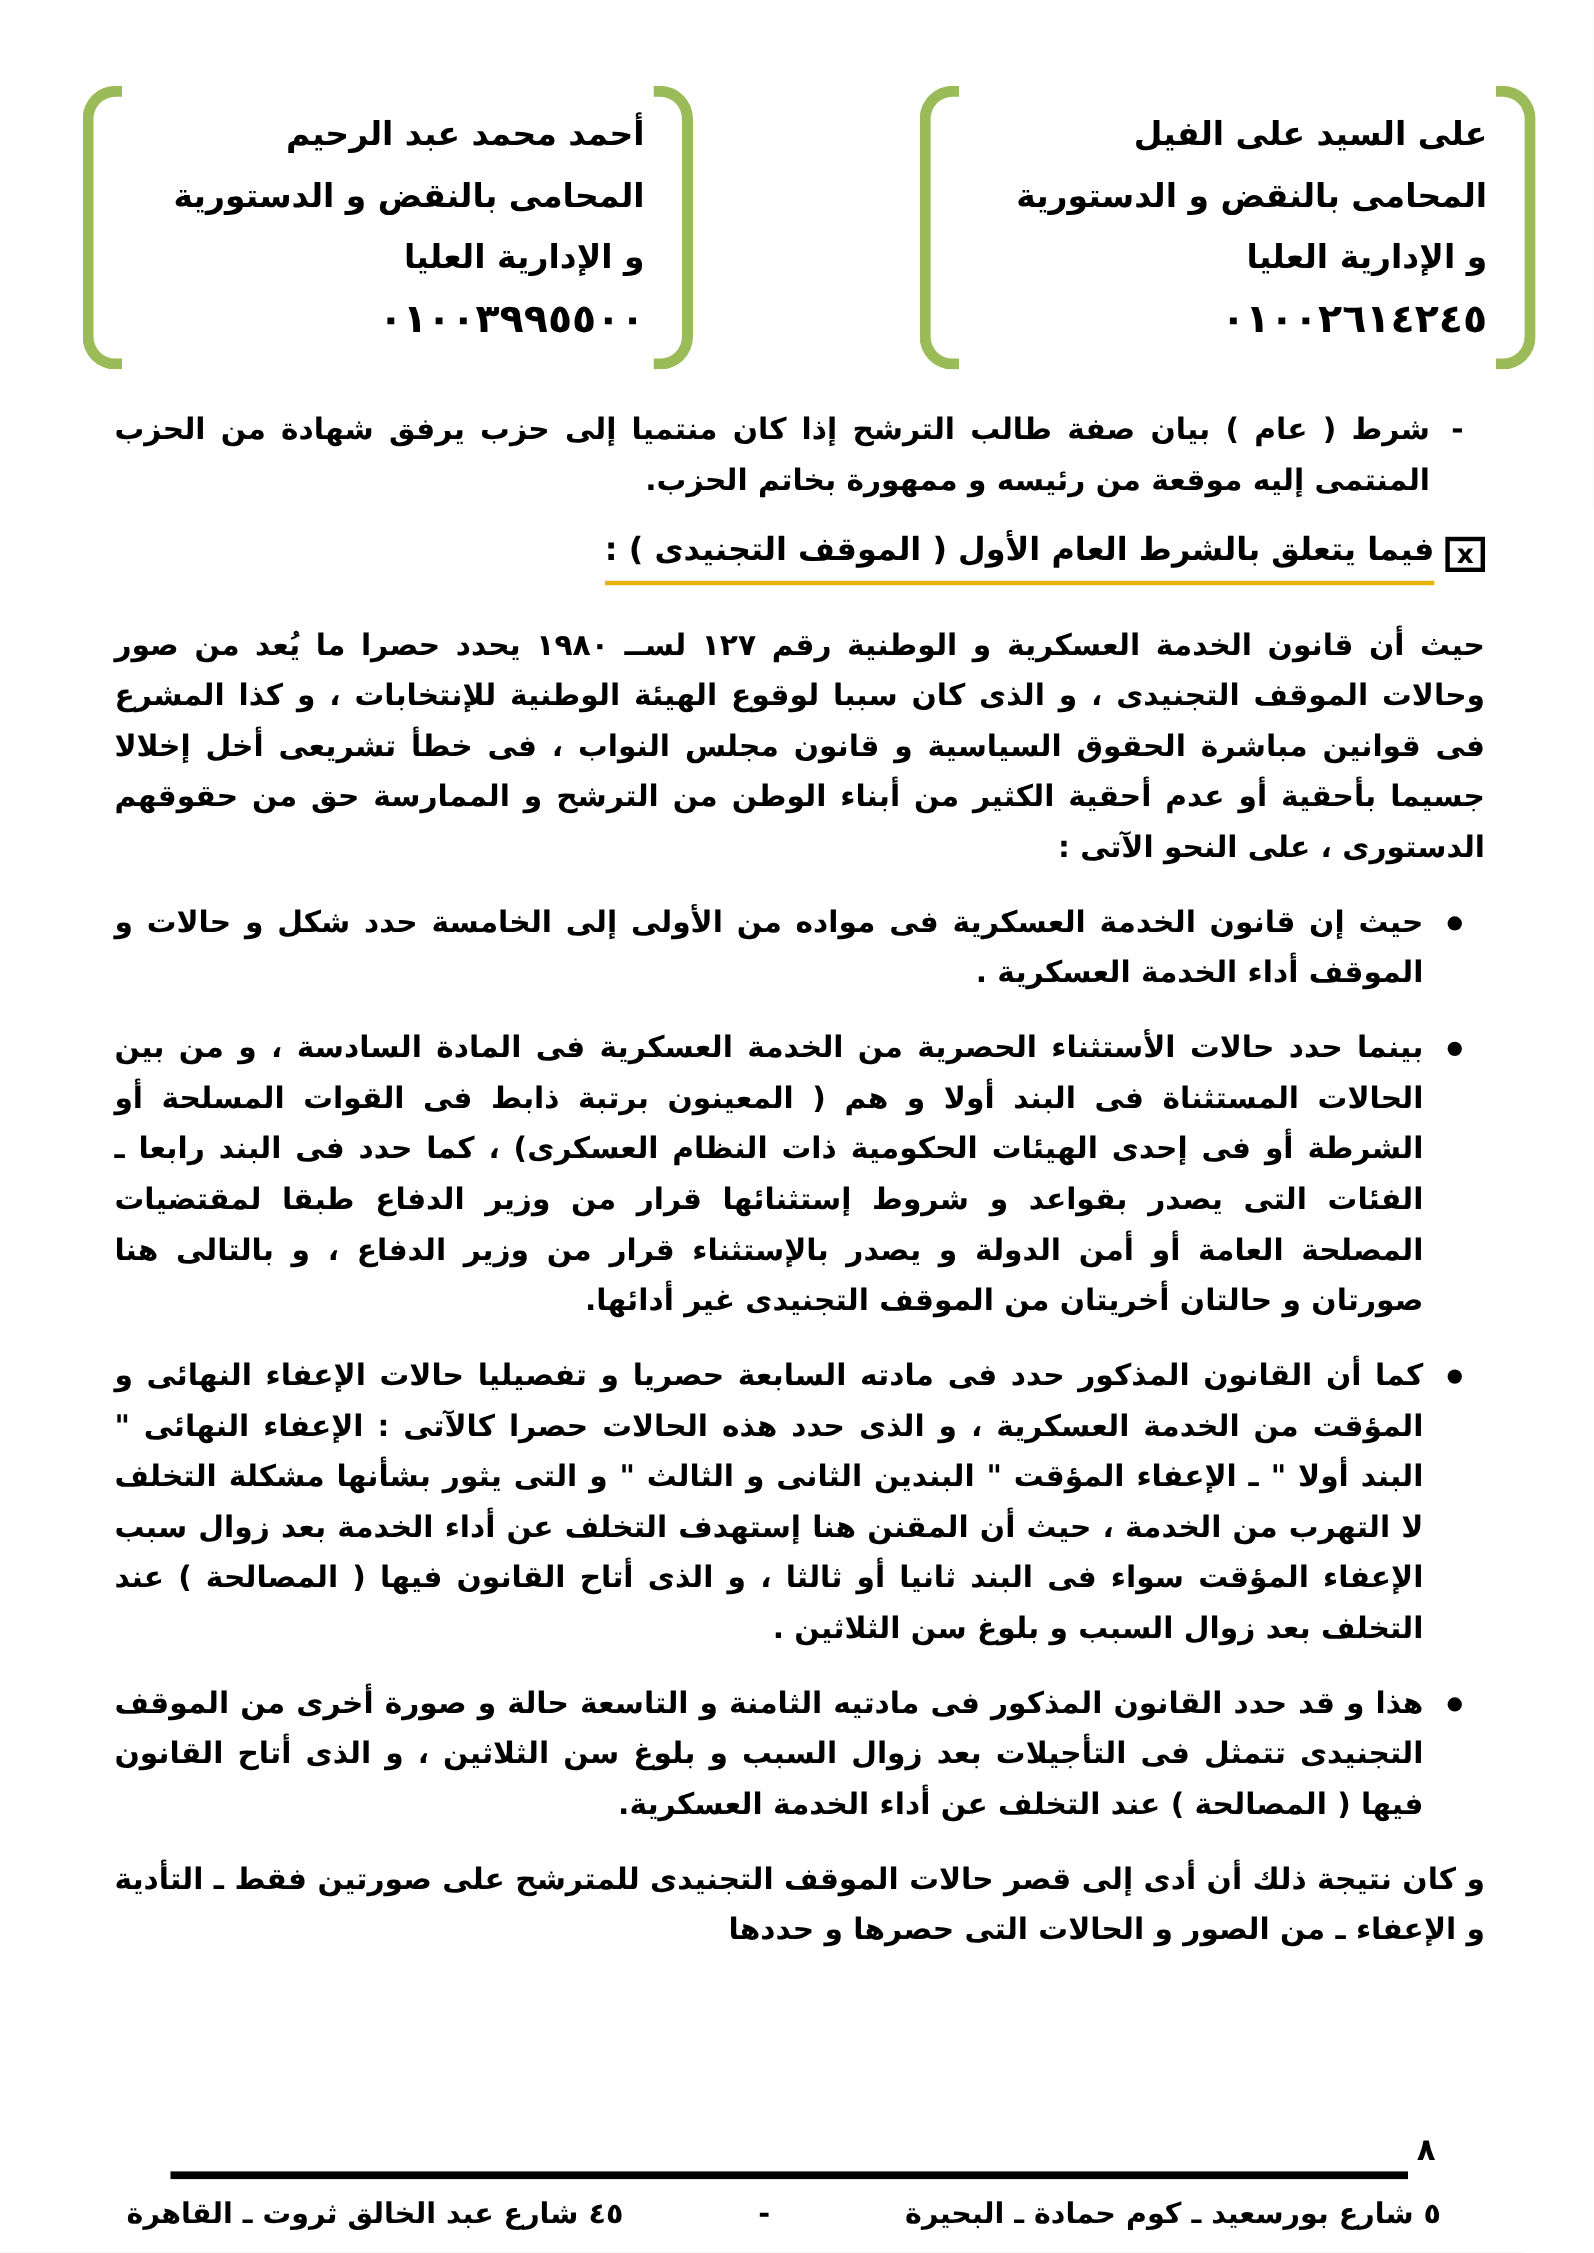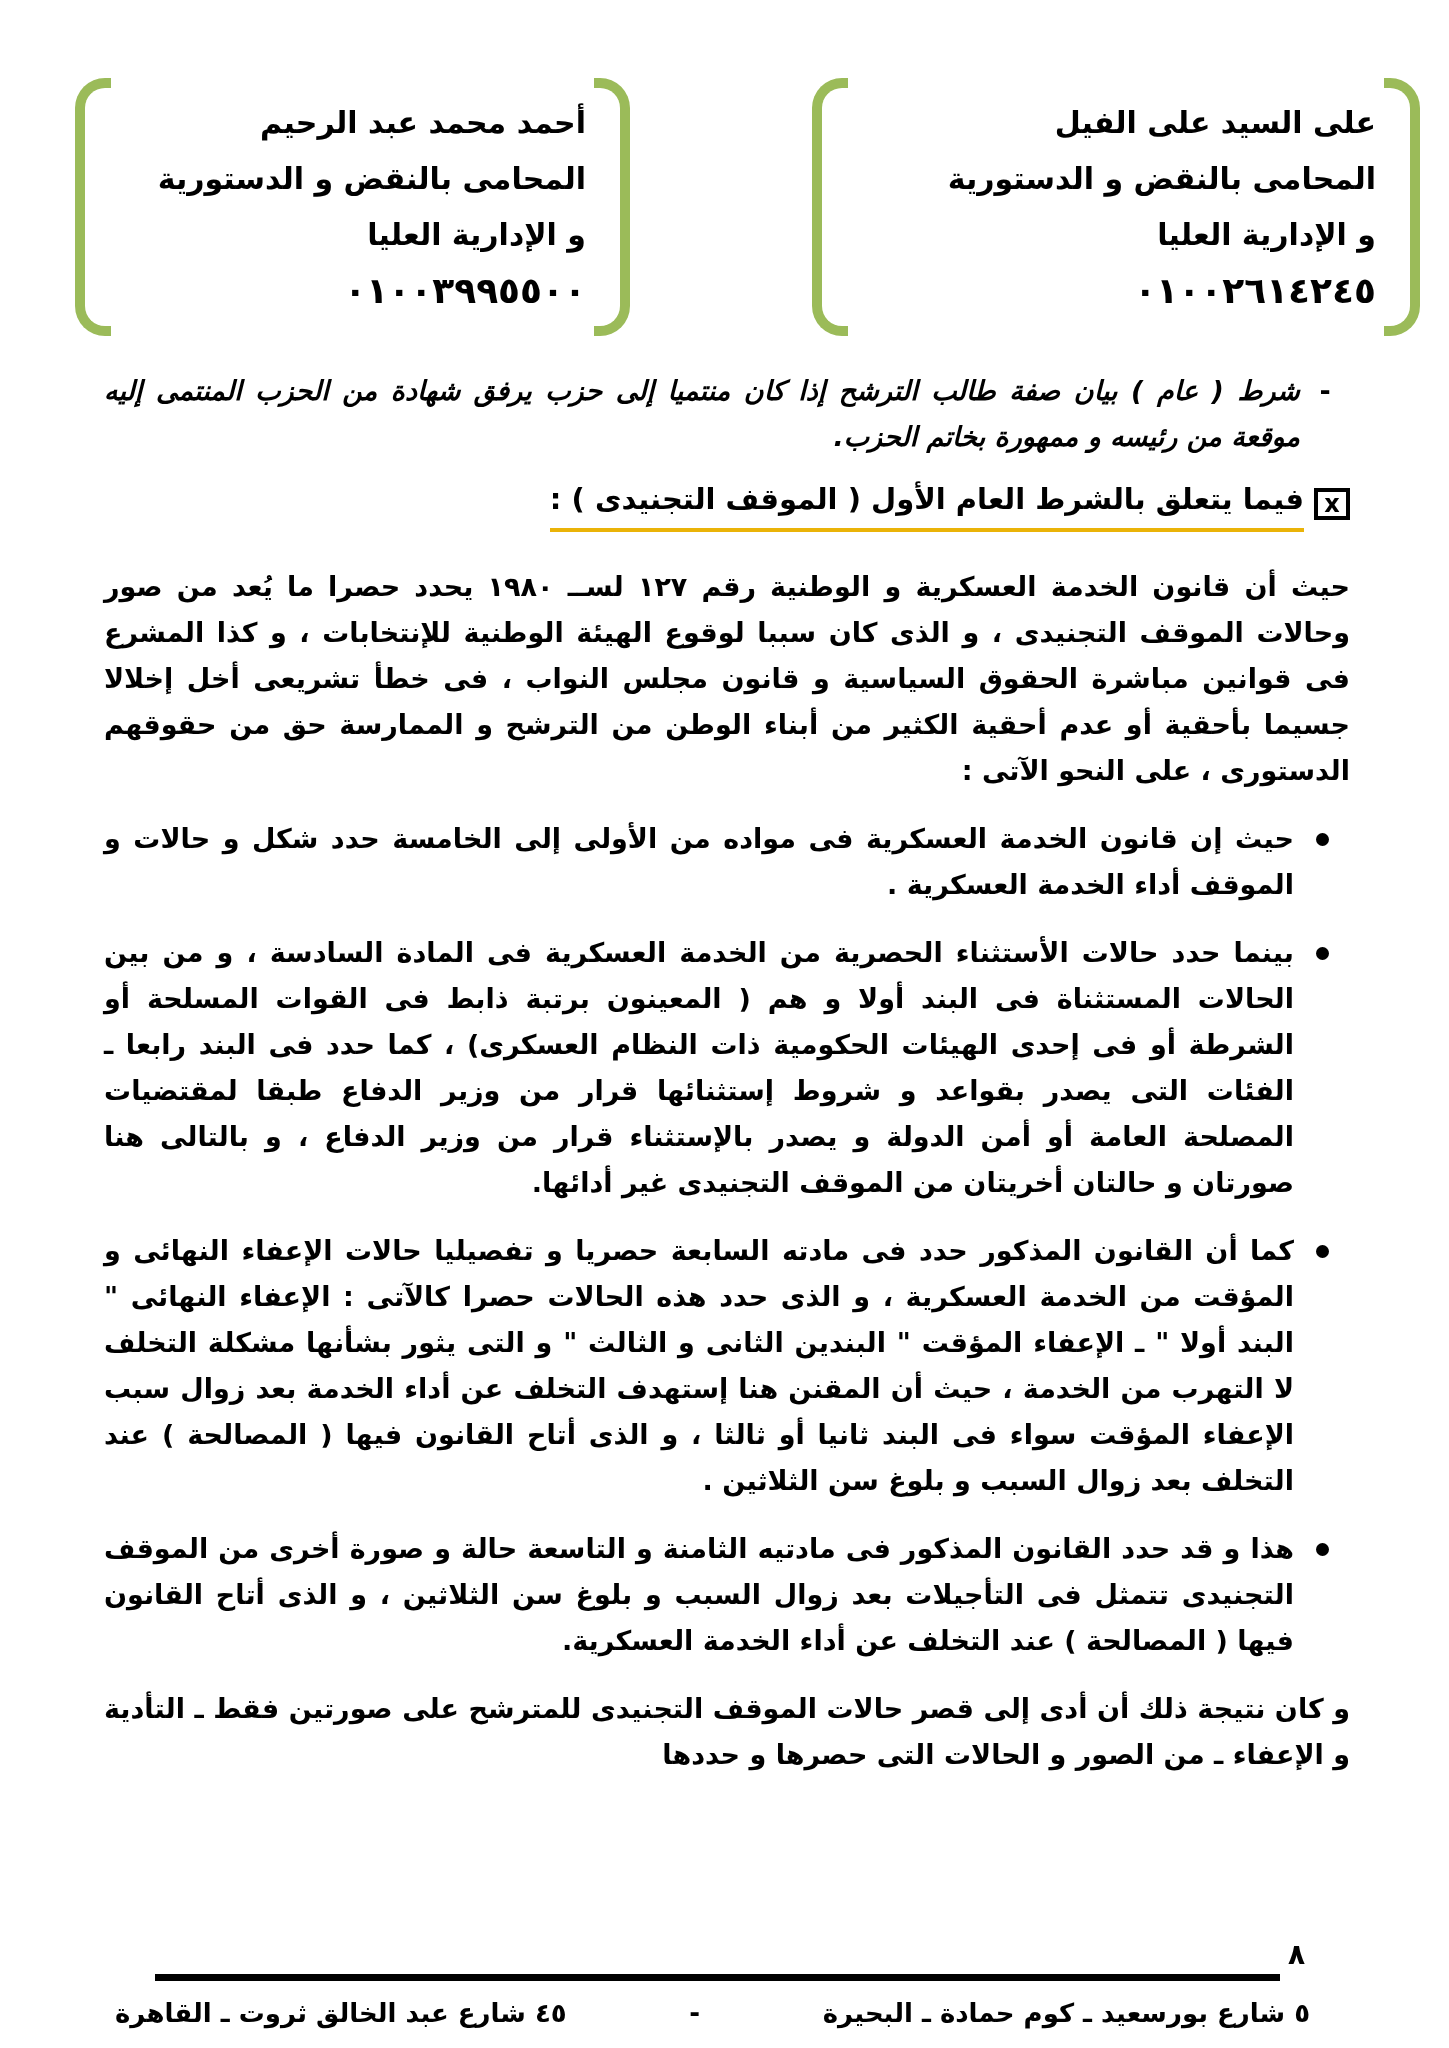--- a/index.html
+++ b/index.html
@@ -15,21 +15,21 @@
     direction:rtl;
   }
 
   
   .card {
     position:absolute; top:78px; height:258px;
     display:flex; flex-direction:column; justify-content:center; align-items:flex-start;
     text-align:center; padding:0 44px;
     font-weight:bold;
   }
-  .card-right { left:812px; width:608px; }
+  .card-right { left:836px; width:560px; }
   .card-left  { left:75px;  width:555px; }
   .bracket {
     position:absolute; top:0; bottom:0; width:36px;
   }
   .bracket-open {
     left:0;
     border:10px solid #9bbb59; border-right:none;
     border-radius:30px 0 0 30px;
   }
   .bracket-close {
@@ -41,21 +41,21 @@
   .card-phone { font-size:36px; line-height:56px; letter-spacing:3px; }
 
   
   .body-block {
     position:absolute; left:104px; top:368px; width:1246px;
     font-size:27px; font-weight:bold; line-height:46px;
     text-align:justify;
   }
   .dash-item { display:flex; }
   .dash-marker { width:50px; flex:0 0 50px; text-align:center; }
-  .dash-text { flex:1; text-align:justify;font-style:italic; }
+  .dash-text { flex:1; text-align:justify; }
 
   .section-heading {
     margin-top:16px;
     display:flex; align-items:center; gap:10px;
     font-size:29px;
   }
   .checkbox-box {
     flex:0 0 auto;
     width:36px; height:32px;
     border:4px solid #000;

